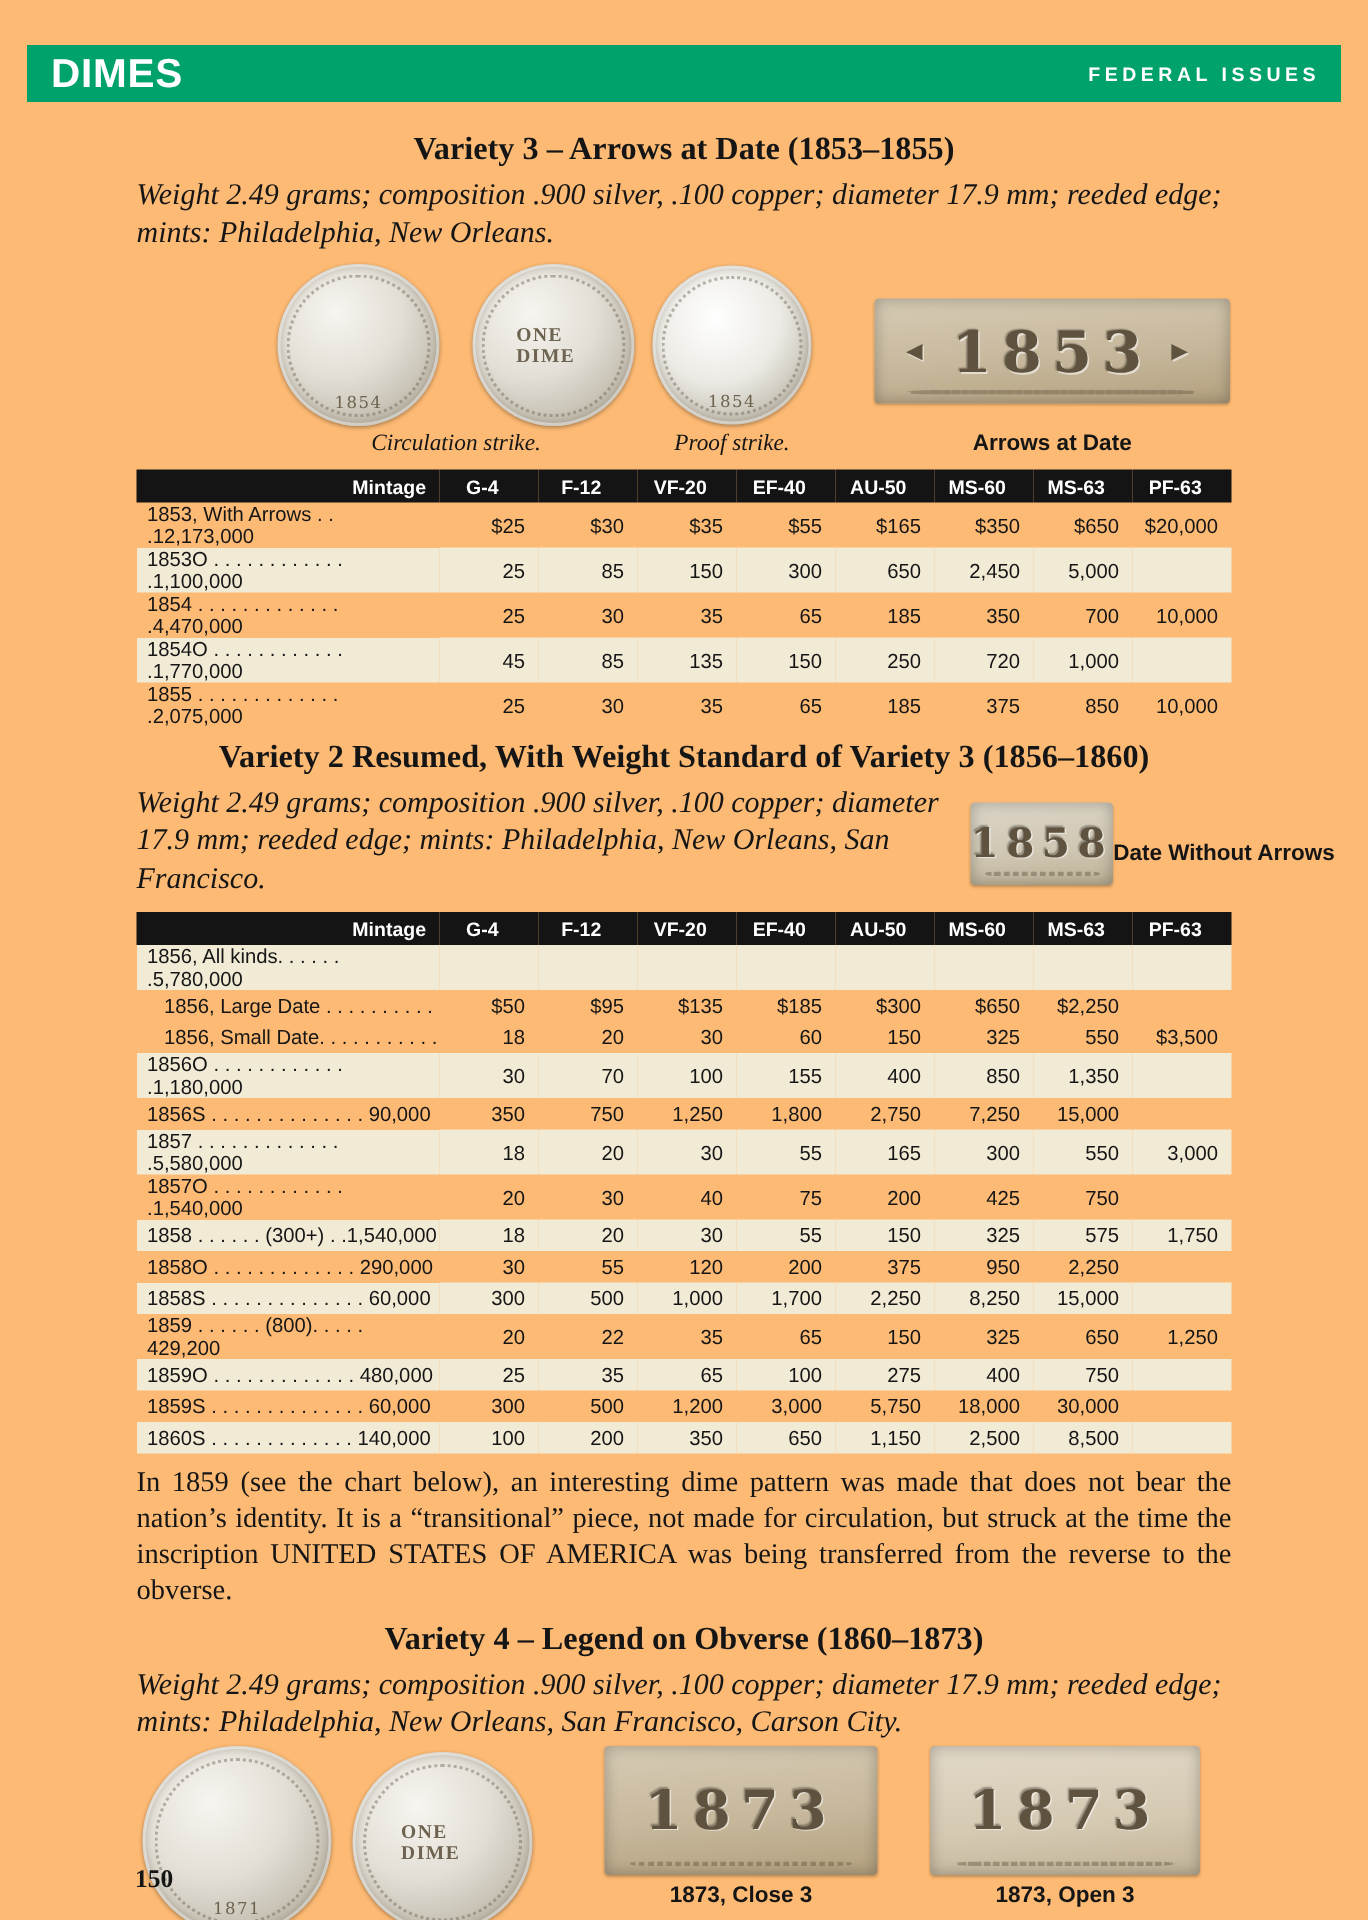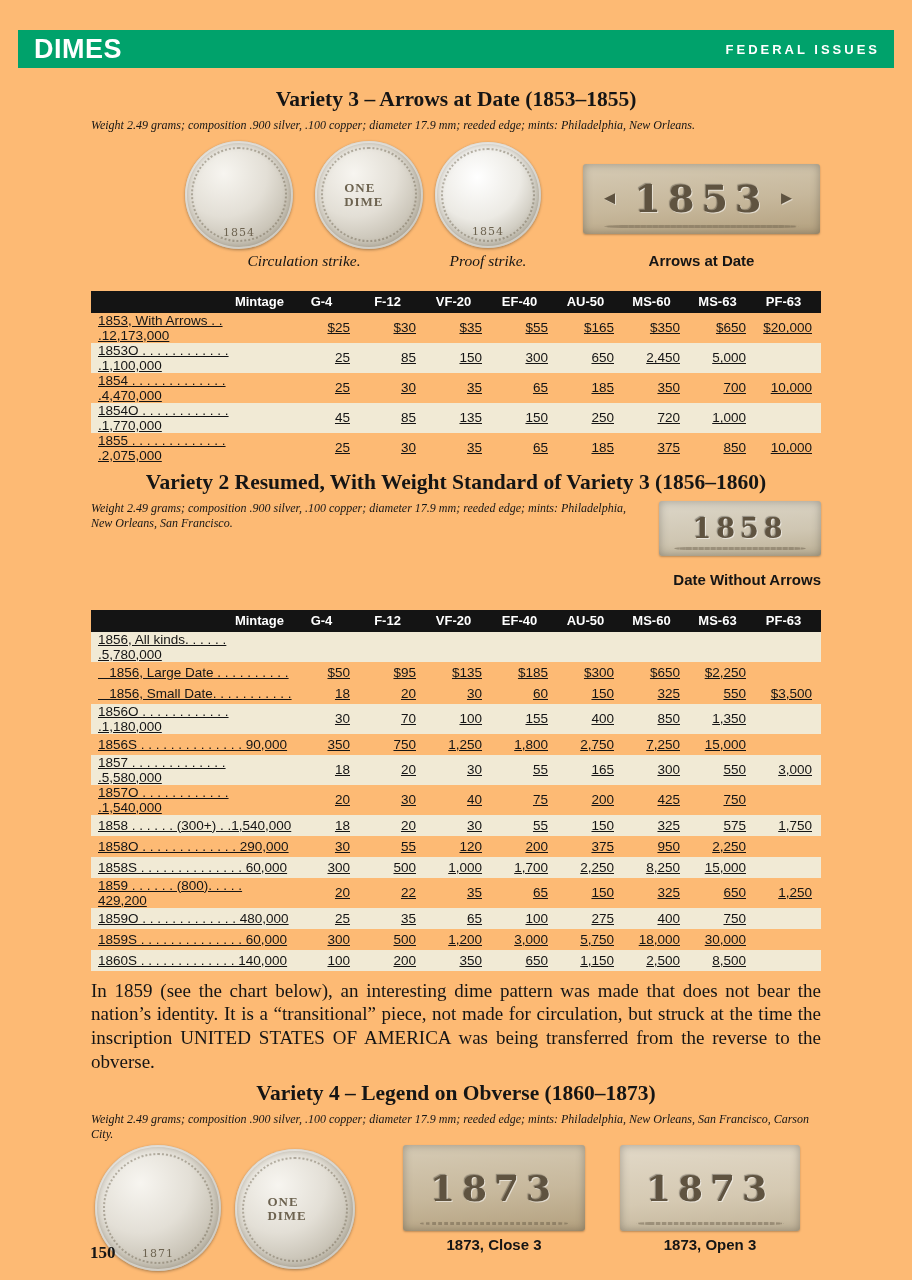--- a/index.html
+++ b/index.html
@@ -14,21 +14,21 @@
             justify-content: space-between; padding: 0 14px 0 16px; }
   .topbar-title { font-family: "Liberation Sans", sans-serif; font-weight: bold;
                   font-size: 27px; color: #fff; letter-spacing: .5px; }
   .topbar-right { font-family: "Liberation Sans", sans-serif; font-weight: bold;
                   font-size: 13px; color: #fff; letter-spacing: 3px; }
 
   
   .content { position: absolute; top: 80px; left: 91px; width: 730px; }
   h2.sec-title { font-size: 21.5px; line-height: 1.1; text-align: center;
                  margin: 8px 0 6px; font-weight: bold; }
-  .specs { font-style: italic; font-size: 12px; line-height: 1.27; margin: 0 0 2px; }
+  .specs { font-style: italic; font-size: 20px; line-height: 1.27; margin: 0 0 2px; }
   .body-par { font-size: 19px; line-height: 1.26; text-align: justify; margin: 8px 0 0; }
 
   
   .coin { position: relative; border-radius: 50%;
           background: radial-gradient(circle at 36% 30%, #f7f5f0 0%, #e3dfd6 42%, #c2bcae 76%, #a09884 100%);
           box-shadow: 0 1px 3px rgba(0,0,0,.35), inset 0 0 0 2px rgba(255,255,255,.45), inset 0 0 8px rgba(80,70,50,.5); }
   .coin::before { content: ""; position: absolute; inset: 6%; border-radius: 50%;
                   border: 2px dotted rgba(110,100,80,.45); }
   .coin.proof { background: radial-gradient(circle at 40% 33%, #ffffff 0%, #eceae4 45%, #bdb8aa 80%, #8f8876 100%); }
   .coin-date { position: absolute; bottom: 9%; left: 0; right: 0; text-align: center;
@@ -61,36 +61,36 @@
   .grp-proof { margin-left: 12px; }
   .coin-proof { width: 106px; height: 106px; margin-bottom: 4px; }
   .grp-arrows { margin-left: 42px; }
   .cu-1853 { width: 237px; height: 70px; font-size: 38px; letter-spacing: 7px; margin-bottom: 18px; }
   .cap-it { font-style: italic; font-size: 15.5px; height: 19px; }
   .cap-bold { font-family: "Liberation Sans", sans-serif; font-weight: bold;
               font-size: 15px; height: 19px; white-space: nowrap; }
 
   .sec2-flex { display: flex; margin-top: 2px; }
   .sec2-left { width: 556px; }
-  .sec2-right { width: 174px; margin-left: 0; display: flex; flex-direction: column; align-items: flex-end; }
+  .sec2-right { width: 174px; margin-left: 0; display: flex; flex-direction: row; align-items: center; }
   .cu-1858 { width: 162px; height: 55px; font-size: 27px; letter-spacing: 5px; }
   .sec2-right .cap-bold { margin-top: 15px; }
 
   .row3 { display: flex; align-items: flex-start; margin-top: 3px; height: 134px; }
   .coin-3a { width: 126px; height: 126px; margin-left: 4px; }
   .coin-3b { width: 120px; height: 120px; margin-left: 14px; margin-top: 4px; }
   .grp-close3 { margin-left: 48px; }
   .grp-open3  { margin-left: 35px; }
   .cu-1873 { width: 182px; height: 86px; font-size: 36px; letter-spacing: 7px; }
   .cu-1873.open { width: 180px; }
   .row3 .cap-bold { margin-top: 5px; }
 
   
   table.price { border-collapse: collapse; width: 730px; table-layout: fixed;
-                font-family: "Liberation Sans", sans-serif; font-size: 13.5px; margin-top: 20px; text-decoration: underline; }
+                font-family: "Liberation Sans", sans-serif; font-size: 13.5px; margin-top: 7px; }
   table.price th { background: #141414; color: #fff; font-weight: bold; height: 22px;
                    font-size: 13px; text-align: center; padding: 0 9px 0 0; }
   table.price th.col-name { text-align: right; width: 202px; }
   table.price td { height: 21px; padding: 0 9px 0 0; text-align: right; vertical-align: middle; }
   table.price td.cell-name { text-align: left; padding: 0 0 0 7px; white-space: pre-line;
                              overflow: hidden; }
   table.price tr.shaded { background: #f1ead5; border-radius: 15px; }
 
   .page-number { position: absolute; left: 90px; top: 1243px; font-weight: bold;
                  font-size: 17px; }

